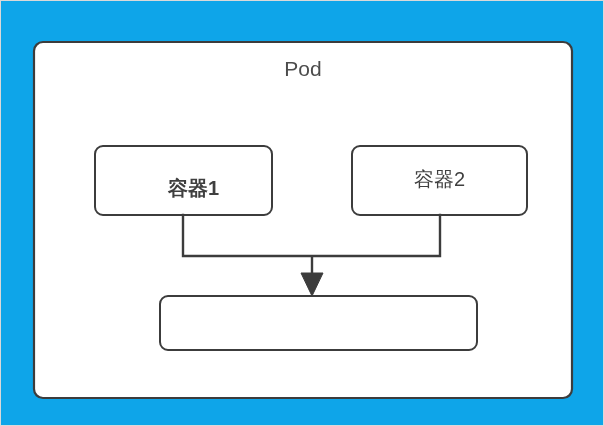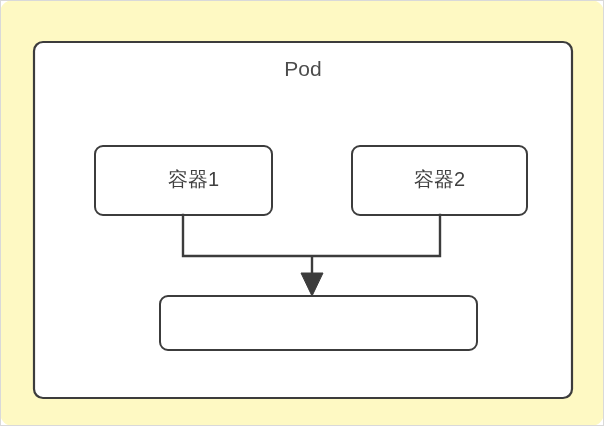--- a/index.html
+++ b/index.html
@@ -11,22 +11,21 @@
   body {
     width: 604px;
     height: 426px;
     overflow: hidden;
     font-family: "Liberation Sans", "DejaVu Sans", sans-serif;
   }
   #canvas {
     position: relative;
     width: 604px;
     height: 426px;
-    background: #fef9c3;
-    border-radius: 13px;
+    background: #0ea5e9;
   }
   
   .edge-line {
     position: absolute;
     background: #d9d9d9;
   }
   .edge-top    { left: 0; top: 0; width: 604px; height: 1px; }
   .edge-bottom { left: 0; bottom: 0; width: 604px; height: 1px; }
   .edge-left   { left: 0; top: 0; width: 1px; height: 426px; }
   .edge-right  { right: 0; top: 0; width: 1px; height: 426px; }
@@ -77,24 +76,25 @@
   }
   #pod-title-label {
     left: 34px;
     top: 58px;
     width: 538px;
     font-size: 21px;
     color: #4c4c4c;
   }
   #container-1-label {
     left: 95px;
-    top: 169px;
+    top: 178px;
     width: 197px;
     font-size: 20px;
     color: #3f3f3f;
+    font-weight: bold;
   }
   #container-2-label {
     left: 352px;
     top: 169px;
     width: 175px;
     font-size: 20px;
     color: #3f3f3f;
   }
   #pause-box-label {
     left: 160px;

